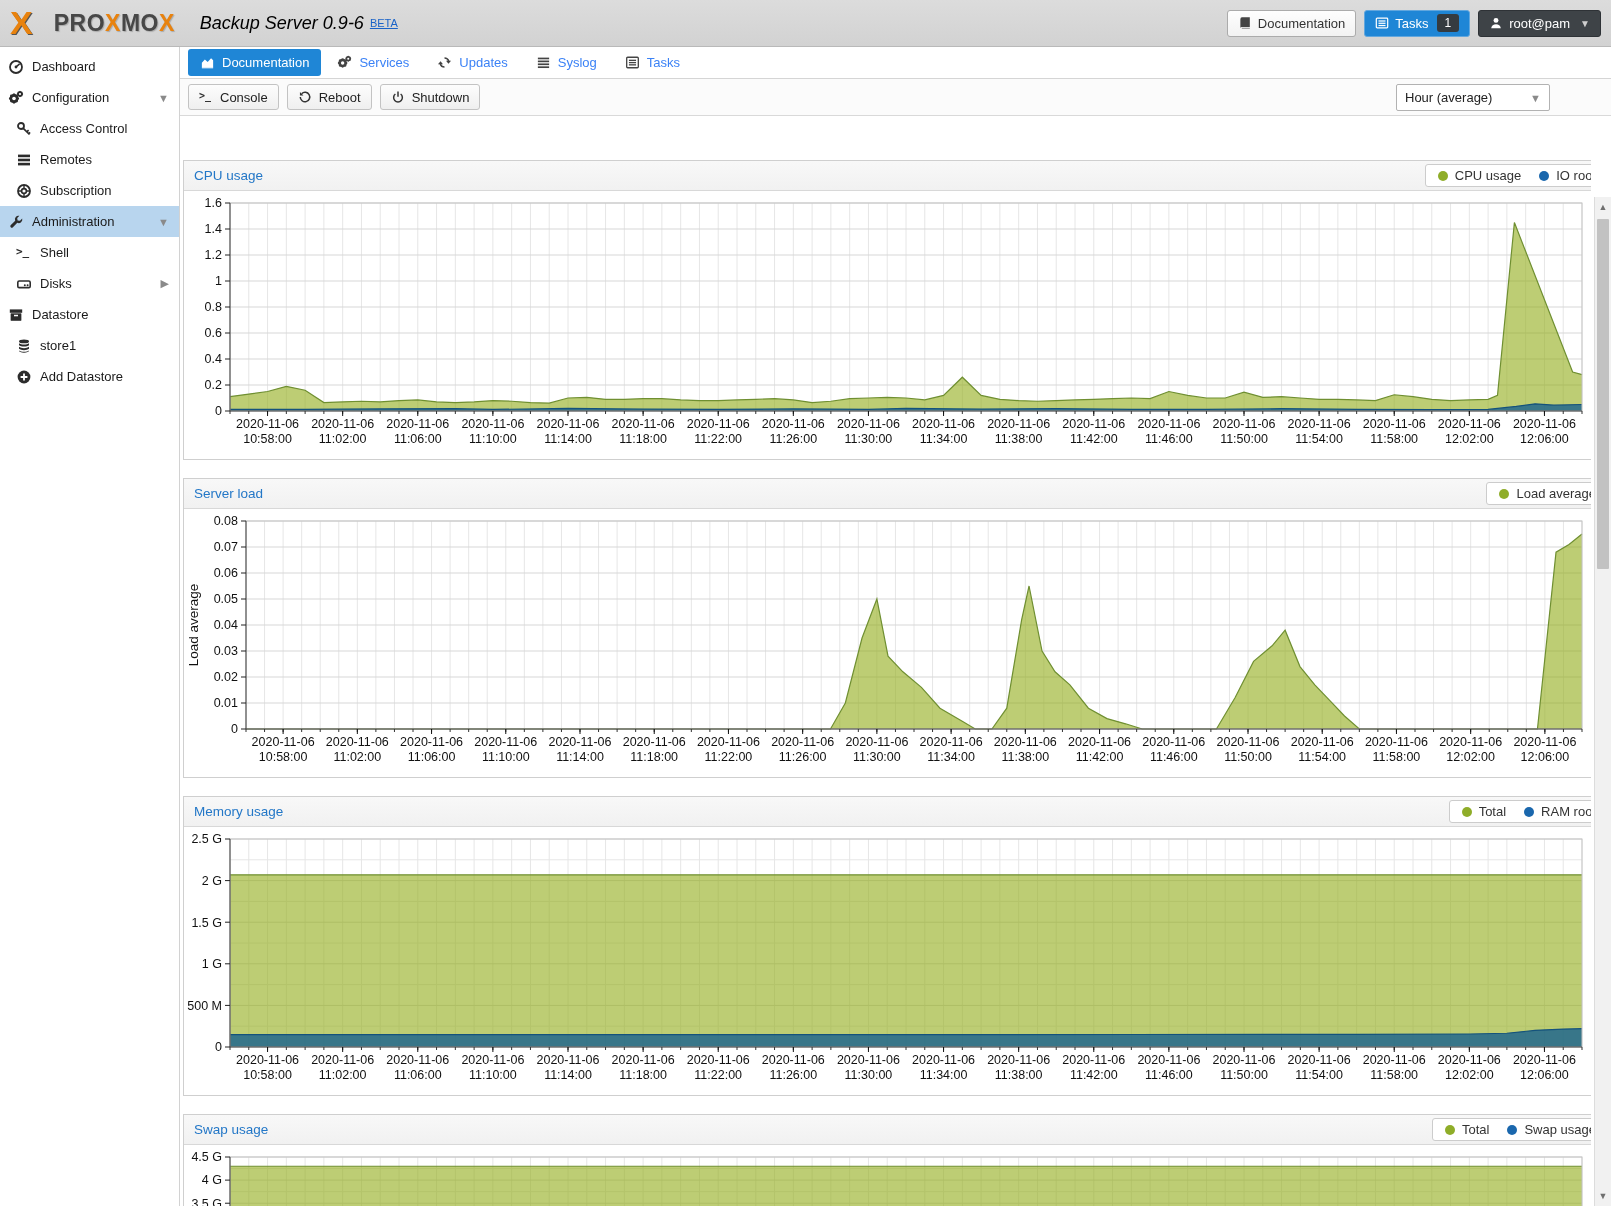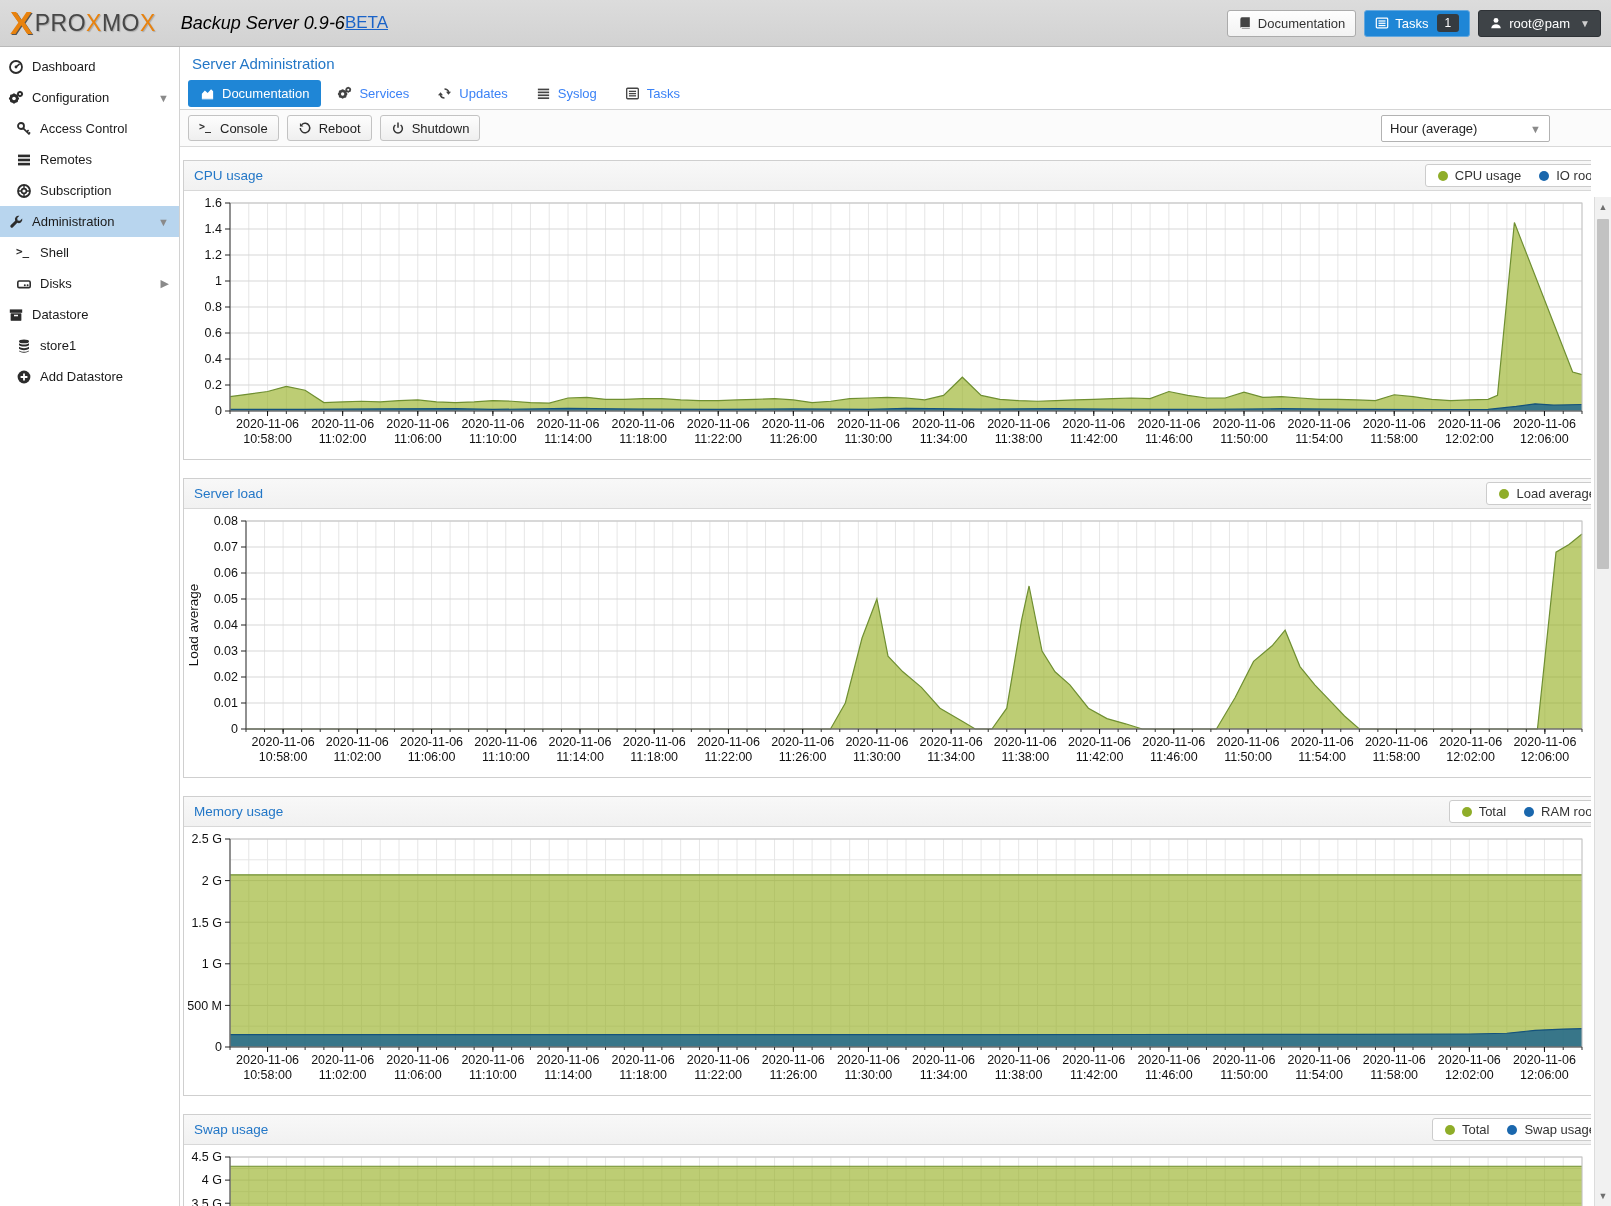--- a/index.html
+++ b/index.html
@@ -6,25 +6,25 @@
   html,body { width:1611px; height:1206px; overflow:hidden;
     font-family:"Liberation Sans", sans-serif; background:#fff; }
 
   
   .app-header { position:absolute; left:0; top:0; width:1611px; height:47px;
     background:linear-gradient(#dcdcdc,#d2d2d2); border-bottom:1px solid #b9b9b9;
     display:flex; align-items:center; padding:0 10px; z-index:50; }
   .logo-wrap { display:flex; align-items:center; gap:4px; }
   .logo-x { font-weight:bold; font-size:34px; color:#e8820e; line-height:1;
     text-shadow:1px 1px 0 #555; letter-spacing:-2px; transform:scaleY(.92); }
-  .brand { font-weight:normal; font-size:23px; color:#474747; letter-spacing:.5px;
-    text-shadow:1px 1px 1px #aaa; }
+  .brand { font-weight:bold; font-size:23px; color:#474747; letter-spacing:.5px;
+    text-shadow:1px 1px 1px #aaa;margin-left:19px; }
   .brand .ox { color:#e8820e; }
   .product { font-size:18px; color:#000; margin-left:25px;font-style:italic; }
-  .beta-link { font-size:17px; color:#1a63c8; text-decoration:underline; margin-left:0; }
+  .beta-link { font-size:11px; color:#1a63c8; text-decoration:underline; margin-left:6px; }
   .hdr-right { margin-left:auto; display:flex; align-items:center; gap:8px; }
   .hdr-btn { height:27px; display:flex; align-items:center; gap:6px; font-size:13px;
     padding:0 10px; border-radius:3px; cursor:pointer; }
   .hdr-btn.light { background:linear-gradient(#fefefe,#f2f2f2); border:1px solid #ababab; color:#333;align-items:center; }
   .hdr-btn.blue  { background:#1f86d6; border:1px solid #62a7de; color:#fff; }
   .hdr-btn.dark  { background:#3e4347; border:1px solid #2e3236; color:#fff; }
   .badge { background:#353b40; color:#fff; border-radius:3px; font-size:12px;
     padding:2px 8px; margin-left:2px; }
   .caret { font-size:10px; color:#cfcfcf; margin-left:4px; }
 
@@ -50,21 +50,21 @@
   .tab .ticon svg { width:15px; height:15px; display:block; }
   .tab.active { background:#1f86d6; color:#fff; border-radius:3px; }
   .tab.active .ticon { color:#fff; }
   .toolbar { height:37px; display:flex; align-items:center; gap:8px; padding:0 8px;
     background:#fbfbfb; border-bottom:1px solid #d9d9d9; position:relative; }
   .tbtn { height:26px; display:flex; align-items:center; gap:7px; font-size:13px; color:#222;
     background:linear-gradient(#fdfdfd,#efefef); border:1px solid #c3c3c3; border-radius:3px;
     padding:0 10px; cursor:pointer; }
   .tbtn .ticon { width:14px; height:14px; color:#333; }
   .tbtn .ticon svg { width:14px; height:14px; display:block; }
-  .tf-select { position:absolute; right:61px; top:5px; width:169px; height:27px;
+  .tf-select { position:absolute; right:61px; top:5px; width:154px; height:27px;
     background:#fff; border:1px solid #b2b2b2; border-radius:2px; font-size:13px; color:#222;
     display:flex; align-items:center; padding:0 8px; cursor:pointer; }
   .tf-select .chev { margin-left:auto; color:#8a8a8a; font-size:11px; }
 
   
   .scrollarea { position:absolute; left:0; right:20px; top:103px; bottom:0; overflow:hidden; }
   .scroll-content { width:1407px; padding:10px 0 0 3px; }
   .panel { width:1460px; border:1px solid #cfcfcf; margin-bottom:18px; background:#fff; }
   .panel-header { height:30px; background:linear-gradient(#f8f8f8,#f1f1f1);
     border-bottom:1px solid #d8d8d8; display:flex; align-items:center; padding:0 6px 0 10px; }
@@ -238,21 +238,20 @@
       <svg viewBox="0 0 16 16">
           <circle cx="8" cy="8" r="6.4" fill="currentColor"></circle>
           <path d="M8 4.6v6.8M4.6 8h6.8" stroke="#fff" stroke-width="1.8"></path>
         </svg>
     </span>
     <span>Add Datastore</span>
   </div>
 </div>
 
 <div class="content">
-  <div class="page-title">Server Administration</div>
 
   <div class="tabbar">
     <div class="tab active">
       <span class="ticon">
         <svg viewBox="0 0 16 16" fill="currentColor">
             <path d="M2 13V8.2l3.2-3.4 3 2.6 3.6-4 2.2 2.3V13z"></path>
             <rect x="2" y="13" width="12" height="1.2"></rect>
           </svg>
       </span>
       <span>Documentation</span>

